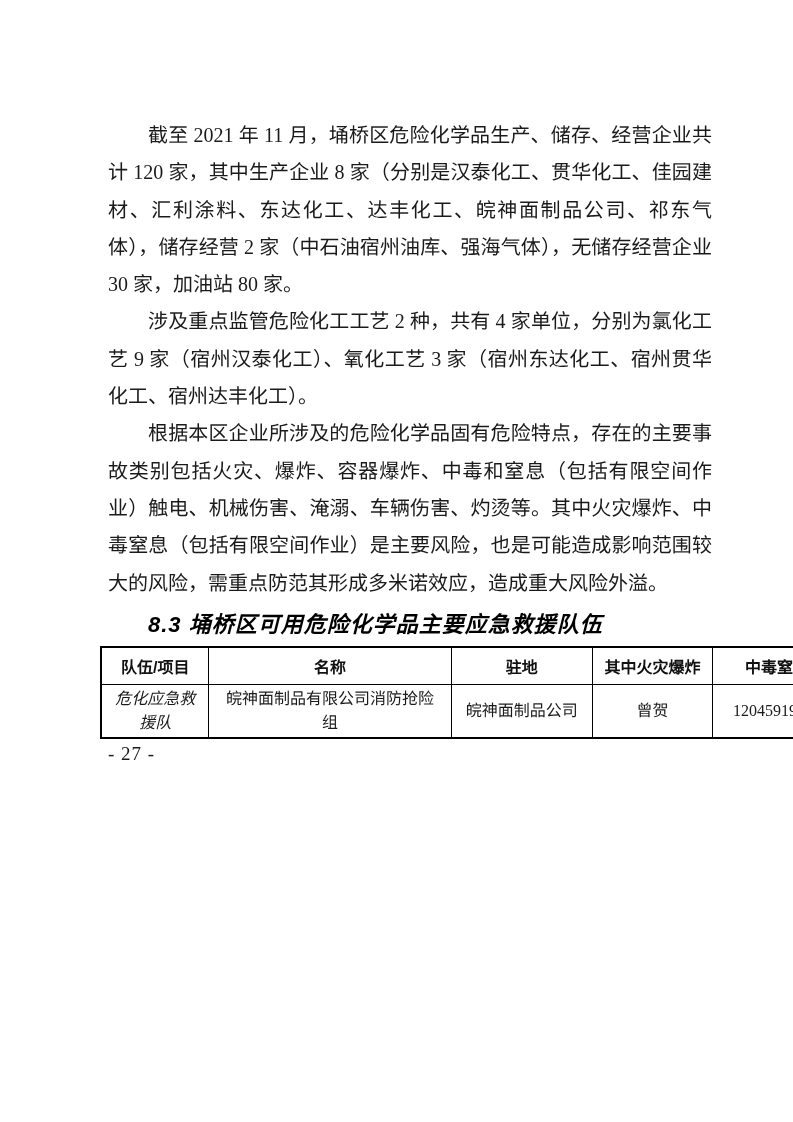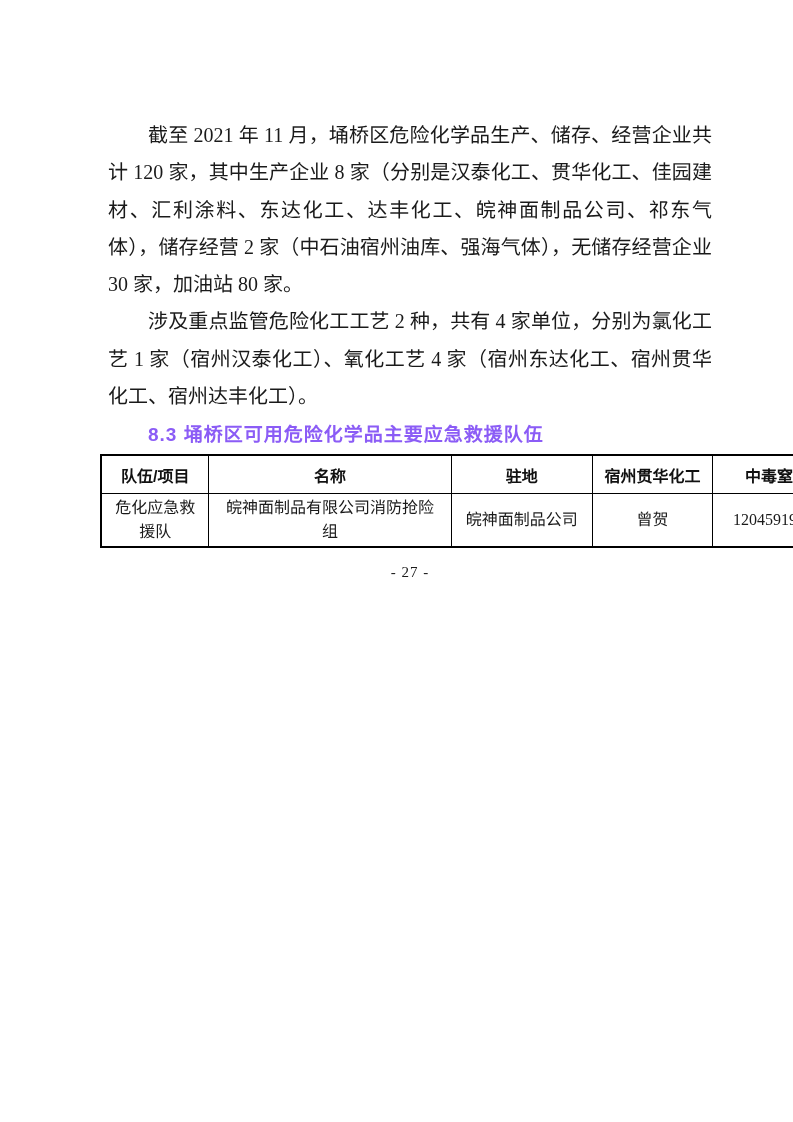--- a/index.html
+++ b/index.html
@@ -29,25 +29,26 @@
     line-height: 37.3px;
     text-align: justify;
     text-justify: inter-ideograph;
     text-indent: 2em;
     color: #1a1a1a;
     word-break: break-all;
   }
   .section-heading {
     margin: 4px 0 8px 40px;
     font-family: "Liberation Sans", "DejaVu Sans", sans-serif;
-    font-size: 19px;
+    font-size: 22px;
     font-weight: bold;
     letter-spacing: 1px;
-    color: #8b5cf6;
+    color: #000000;
     white-space: nowrap;
+    font-style: italic;
   }
   table.rescue-table {
     width: 743px;
     margin-left: -8px;
     border-collapse: collapse;
     table-layout: fixed;
     border: 2px solid #000000;
   }
   table.rescue-table th,
   table.rescue-table td {
@@ -63,64 +64,65 @@
     color: #111111;
     padding: 2px 4px;
   }
   table.rescue-table td {
     height: 53px;
     font-size: 16px;
     line-height: 24px;
     color: #1a1a1a;
     padding: 2px 10px;
   }
-  td.cell-team { padding: 2px 12px; }
+  td.cell-team { padding: 2px 12px; font-style: italic; }
   td.cell-name { text-align: left; padding: 2px 8px; margin-top: 19px; }
   .col-team   { width: 14.56%; }
   .col-name   { width: 32.69%; }
   .col-station{ width: 19.09%; }
   .col-contact{ width: 16.18%; }
   .col-phone  { width: 17.48%; }
   .page-number {
-    margin-top: 16px;
-    text-align: center;
-    font-size: 15px;
+    margin-top: 4px;
+    text-align: left;
+    font-size: 19px;
     color: #1a1a1a;
     letter-spacing: 1px;
   }
 </style>
 </head>
 <body>
 
 <div class="page">
   <div class="content">
 
     <p class="body-para">截至 2021 年 11 月，埇桥区危险化学品生产、储存、经营企业共计 120 家，其中生产企业 8 家（分别是汉泰化工、贯华化工、佳园建材、汇利涂料、东达化工、达丰化工、皖神面制品公司、祁东气体），储存经营 2 家（中石油宿州油库、强海气体），无储存经营企业 30 家，加油站 80 家。</p>
 
 
-    <p class="body-para">涉及重点监管危险化工工艺 2 种，共有 4 家单位，分别为氯化工艺 1 家（宿州汉泰化工）、氧化工艺 4 家（宿州东达化工、宿州贯华化工、宿州达丰化工）。</p>
+    <p class="body-para">涉及重点监管危险化工工艺 2 种，共有 4 家单位，分别为氯化工艺 9 家（宿州汉泰化工）、氧化工艺 3 家（宿州东达化工、宿州贯华化工、宿州达丰化工）。</p>
 
 
+    <p class="body-para">根据本区企业所涉及的危险化学品固有危险特点，存在的主要事故类别包括火灾、爆炸、容器爆炸、中毒和窒息（包括有限空间作业）触电、机械伤害、淹溺、车辆伤害、灼烫等。其中火灾爆炸、中毒窒息（包括有限空间作业）是主要风险，也是可能造成影响范围较大的风险，需重点防范其形成多米诺效应，造成重大风险外溢。</p>
 
     <h2 class="section-heading">8.3 埇桥区可用危险化学品主要应急救援队伍</h2>
 
     <table class="rescue-table">
       <colgroup>
         <col class="col-team">
         <col class="col-name">
         <col class="col-station">
         <col class="col-contact">
         <col class="col-phone">
       </colgroup>
       <thead>
         <tr>
           <th>队伍/项目</th>
           <th>名称</th>
           <th>驻地</th>
-          <th>宿州贯华化工</th>
+          <th>其中火灾爆炸</th>
           <th>中毒窒息</th>
         </tr>
       </thead>
       <tbody>
         <tr>
           <td class="cell-team">危化应急救援队</td>
           <td class="cell-name">皖神面制品有限公司消防抢险组</td>
           <td class="cell-station">皖神面制品公司</td>
           <td class="cell-contact">曾贺</td>
           <td class="cell-phone">12045919906</td>

